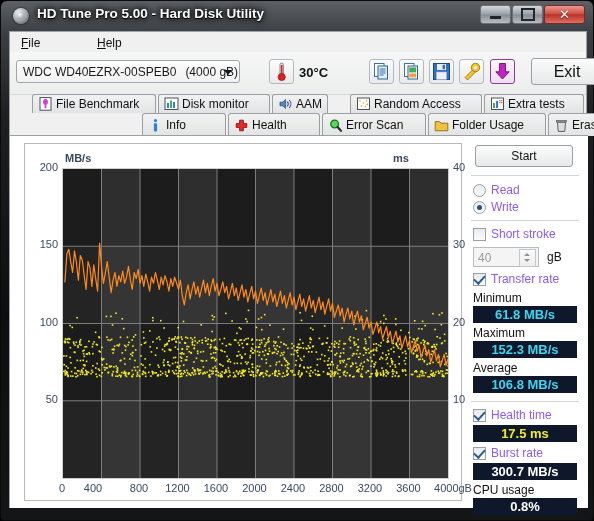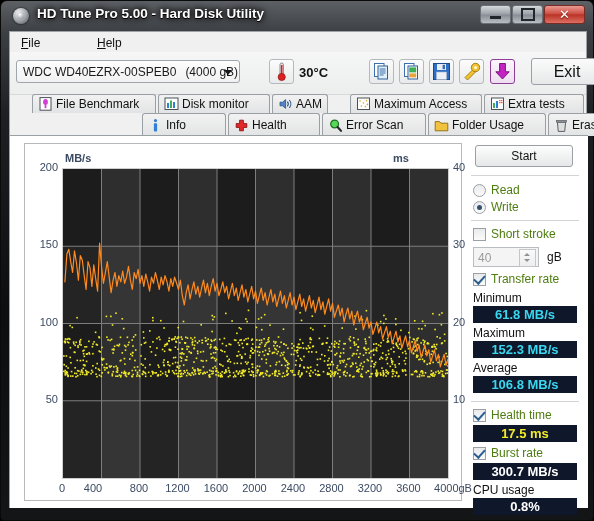--- a/index.html
+++ b/index.html
@@ -90,21 +90,21 @@
   .ylabL{position:absolute;left:0;width:33px;text-align:right;font-size:11px;color:#3b4a63;}
   .ylabR{position:absolute;left:428px;width:24px;text-align:left;font-size:11px;color:#3b4a63;}
   .xlab{position:absolute;font-size:11px;color:#3b4a63;text-align:center;}
 
   
   #panel{position:absolute;left:459px;top:7px;width:112px;height:358px;}
   #start-btn{position:absolute;left:6px;top:2px;width:98px;height:22px;box-sizing:border-box;
     border:1px solid #9aa0a6;border-radius:3px;background:linear-gradient(180deg,#fdfdfd,#e6e7e8);
     display:flex;align-items:center;justify-content:center;font-size:12px;color:#111;}
   .sep{position:absolute;left:2px;width:108px;height:1px;background:#d2d4d6;}
-  .radio-row,.check-row{position:absolute;left:4px;display:flex;align-items:center;font-size:12px;color:#4d7c0f;}
+  .radio-row,.check-row{position:absolute;left:4px;display:flex;align-items:center;font-size:12px;color:#8b5cf6;}
   .radio{width:13px;height:13px;border-radius:50%;box-sizing:border-box;
     border:1px solid #9aa0a6;background:linear-gradient(180deg,#e9eaec,#fbfbfb);margin-right:5px;flex:none;position:relative;}
   .radio.on::after{content:"";position:absolute;left:3px;top:3px;width:5px;height:5px;border-radius:50%;background:#31526e;}
   .cbx{width:13px;height:13px;box-sizing:border-box;border:1px solid #9aa0a6;
     background:linear-gradient(180deg,#e9eaec,#fbfbfb);margin-right:5px;flex:none;position:relative;}
   .cbx.on::after{content:"";position:absolute;left:2px;top:-1px;width:5px;height:9px;
     border:solid #2b5e8e;border-width:0 2px 2px 0;transform:rotate(42deg);}
   #spin{position:absolute;left:4px;width:66px;height:20px;box-sizing:border-box;
     border:1px solid #b9bdc1;background:#f4f4f4;}
   #spin-val{position:absolute;left:4px;top:3px;font-size:12px;color:#9b9b9b;}
@@ -242,21 +242,21 @@
               <g fill="#e0a020">
                 <circle cx="4" cy="4" r="0.8"></circle>
                 <circle cx="7.4" cy="6" r="0.8"></circle>
                 <circle cx="10.6" cy="3.6" r="0.8"></circle>
                 <circle cx="5.4" cy="9" r="0.8"></circle>
                 <circle cx="9.4" cy="9.6" r="0.8"></circle>
                 <circle cx="11.4" cy="7.4" r="0.8"></circle>
               </g>
             </svg>
         </span>
-        <span class="tl">Maximum Access</span>
+        <span class="tl">Random Access</span>
       </div>
       <div class="tab top" style="left:474px;width:100px">
         <span class="tabico">
           <svg width="15" height="14" viewBox="0 0 15 14">
               <rect x="1.5" y="1" width="12" height="11.5" fill="#fff" stroke="#4b5157" stroke-width="1"></rect>
               <rect x="3" y="6" width="2" height="5" fill="#3fae54"></rect>
               <rect x="6" y="4" width="2" height="7" fill="#2f7fd6"></rect>
               <g fill="#d03b3b">
                 <rect x="9.3" y="3" width="1.2" height="1.2"></rect>
                 <rect x="11.2" y="3" width="1.2" height="1.2"></rect>

